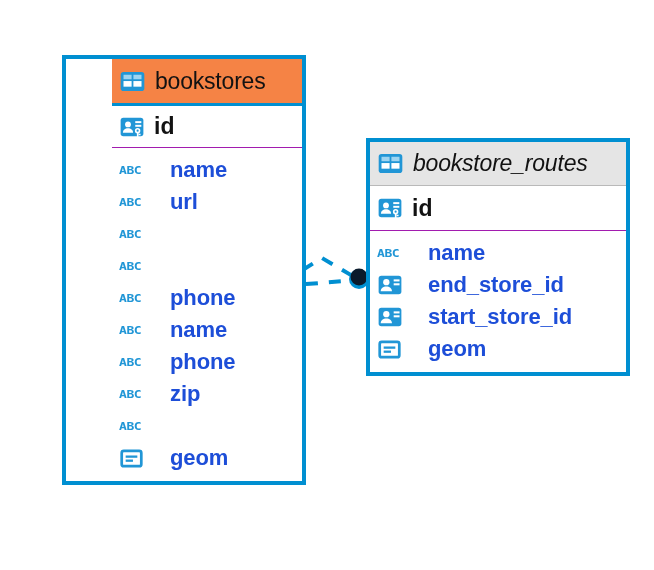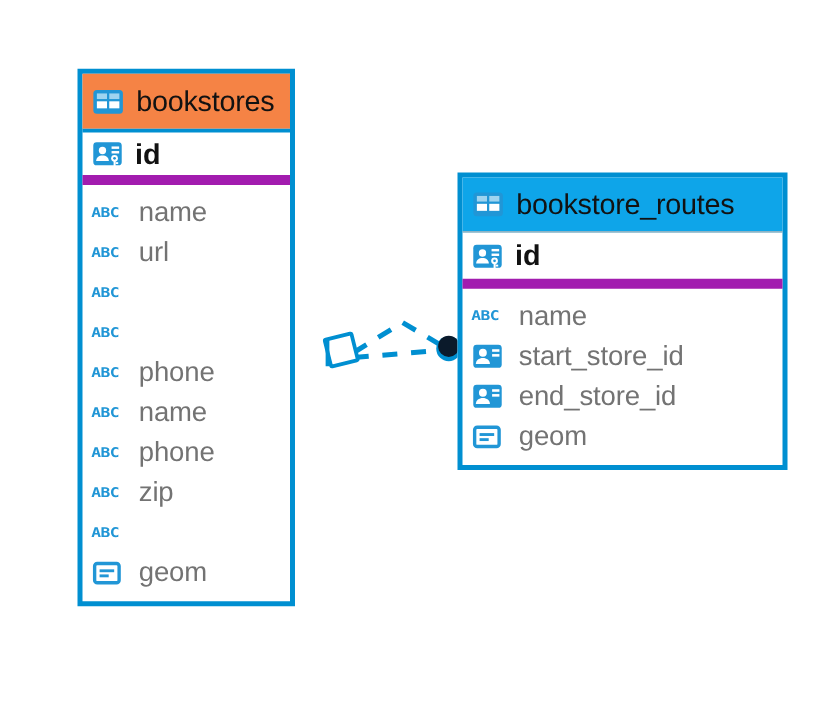--- a/index.html
+++ b/index.html
@@ -32,64 +32,66 @@
     align-items: center;
     box-sizing: border-box;
     height: 44px;
     padding: 0 8px 0 7px;
     gap: 9px;
   }
   .entity-header.selected {
     background: #F58345;
   }
   .entity-header.plain {
-    background: #0ea5e9;
+    background: #e5e5e5;
     border-bottom: 1px solid #b9b9b9;
+    font-style: italic;
   }
   .entity-title {
     font-size: 23px;
     color: #121212;
     white-space: nowrap;
     letter-spacing: -0.2px;
   }
 
   .pk-row {
     display: flex;
     align-items: center;
     height: 45px;
     padding: 0 8px 0 7px;
     gap: 9px;
     border-top: 3px solid #008FD1;
-    border-bottom: 8px solid #a21caf;
+    border-bottom: 1px solid #a21caf;
     box-sizing: border-box;
   }
   .entity-header.plain + .pk-row {
     border-top: none;
   }
   .pk-label {
     font-size: 23px;
     font-weight: bold;
     color: #121212;
     white-space: nowrap;
   }
 
   .col-list {
     padding: 6px 8px 7px 7px;
   }
   .col-row {
     display: flex;
     align-items: center;
     height: 32px;
-    gap: 8px;
+    gap: 21px;
   }
   .col-label {
     font-size: 22px;
-    color: #737373;
+    color: #1d4ed8;
     white-space: nowrap;
     letter-spacing: -0.1px;
+    font-weight: bold;
   }
 
   
   .icon {
     flex: 0 0 auto;
     display: block;
     line-height: 0;
   }
   .abc-icon {
     flex: 0 0 auto;
@@ -126,21 +128,21 @@
       <rect x="262" y="269" width="22" height="22" rx="1" transform="rotate(-14 273 280)" fill="#ffffff" stroke="#008FD1" stroke-width="3"></rect>
       <path d="M 262 271 L 262 293" stroke="#008FD1" stroke-width="3" fill="none"></path>
     </g>
 
     <g>
       <circle cx="359" cy="279" r="10" fill="#008FD1"></circle>
       <circle cx="359" cy="277" r="8.5" fill="#0B1A2B"></circle>
     </g>
   </svg>
 
-  <div class="entity" id="entity-bookstores" style="left:62px; top:55px; width:174px;">
+  <div class="entity" id="entity-bookstores" style="left:62px; top:55px; width:244px;padding-left:46px;">
 
     <div class="entity-header selected">
       <span class="icon">
         <svg width="27" height="27" viewBox="0 0 24 24">
           <rect x="1.5" y="3.5" width="21" height="17" rx="2.5" fill="#2196D6"></rect>
           <rect x="4" y="6" width="7.2" height="4" fill="#9ED4F0"></rect>
           <rect x="12.8" y="6" width="7.2" height="4" fill="#9ED4F0"></rect>
           <rect x="4" y="11.6" width="7.2" height="5" fill="#ffffff"></rect>
           <rect x="12.8" y="11.6" width="7.2" height="5" fill="#ffffff"></rect>
         </svg>
@@ -265,34 +267,34 @@
       <div class="col-row">
         <span class="icon" style="width:30px">
           <svg width="26" height="26" viewBox="0 0 24 24">
             <rect x="1.5" y="3.5" width="21" height="17" rx="2.5" fill="#2196D6"></rect>
             <circle cx="8.6" cy="9.4" r="2.9" fill="#ffffff"></circle>
             <path d="M3.4 17.8c0-2.9 2.3-4.5 5.2-4.5s5.2 1.6 5.2 4.5z" fill="#ffffff"></path>
             <rect x="15.4" y="6.8" width="5.4" height="1.9" fill="#ffffff"></rect>
             <rect x="15.4" y="10.4" width="5.4" height="1.9" fill="#ffffff"></rect>
           </svg>
         </span>
-        <span class="col-label">start_store_id</span>
+        <span class="col-label">end_store_id</span>
       </div>
 
       <div class="col-row">
         <span class="icon" style="width:30px">
           <svg width="26" height="26" viewBox="0 0 24 24">
             <rect x="1.5" y="3.5" width="21" height="17" rx="2.5" fill="#2196D6"></rect>
             <circle cx="8.6" cy="9.4" r="2.9" fill="#ffffff"></circle>
             <path d="M3.4 17.8c0-2.9 2.3-4.5 5.2-4.5s5.2 1.6 5.2 4.5z" fill="#ffffff"></path>
             <rect x="15.4" y="6.8" width="5.4" height="1.9" fill="#ffffff"></rect>
             <rect x="15.4" y="10.4" width="5.4" height="1.9" fill="#ffffff"></rect>
           </svg>
         </span>
-        <span class="col-label">end_store_id</span>
+        <span class="col-label">start_store_id</span>
       </div>
 
       <div class="col-row">
         <span class="icon" style="width:30px">
           <svg width="25" height="25" viewBox="0 0 24 24">
             <rect x="2.6" y="4.6" width="18.8" height="14.8" rx="2" fill="#ffffff" stroke="#2196D6" stroke-width="2.6"></rect>
             <rect x="6.4" y="9.1" width="11.2" height="2.2" fill="#2196D6"></rect>
             <rect x="6.4" y="13" width="7" height="2.2" fill="#2196D6"></rect>
           </svg>
         </span>

